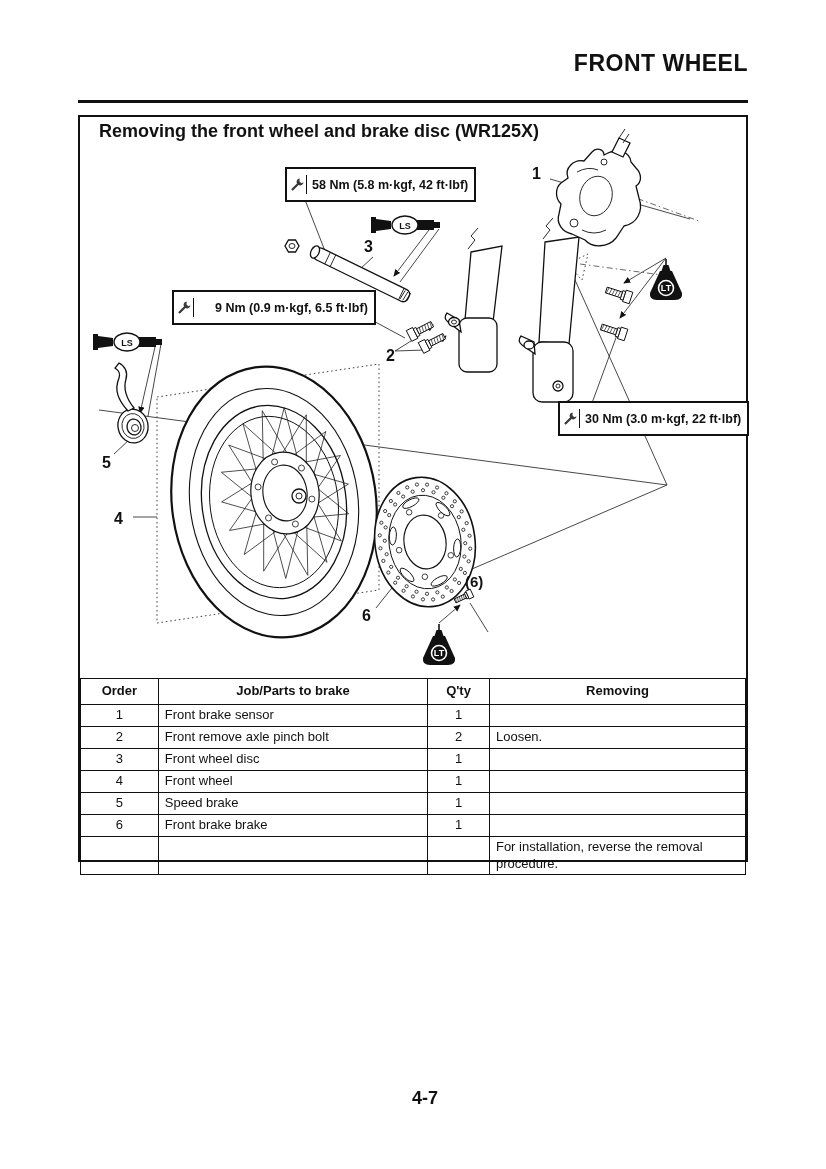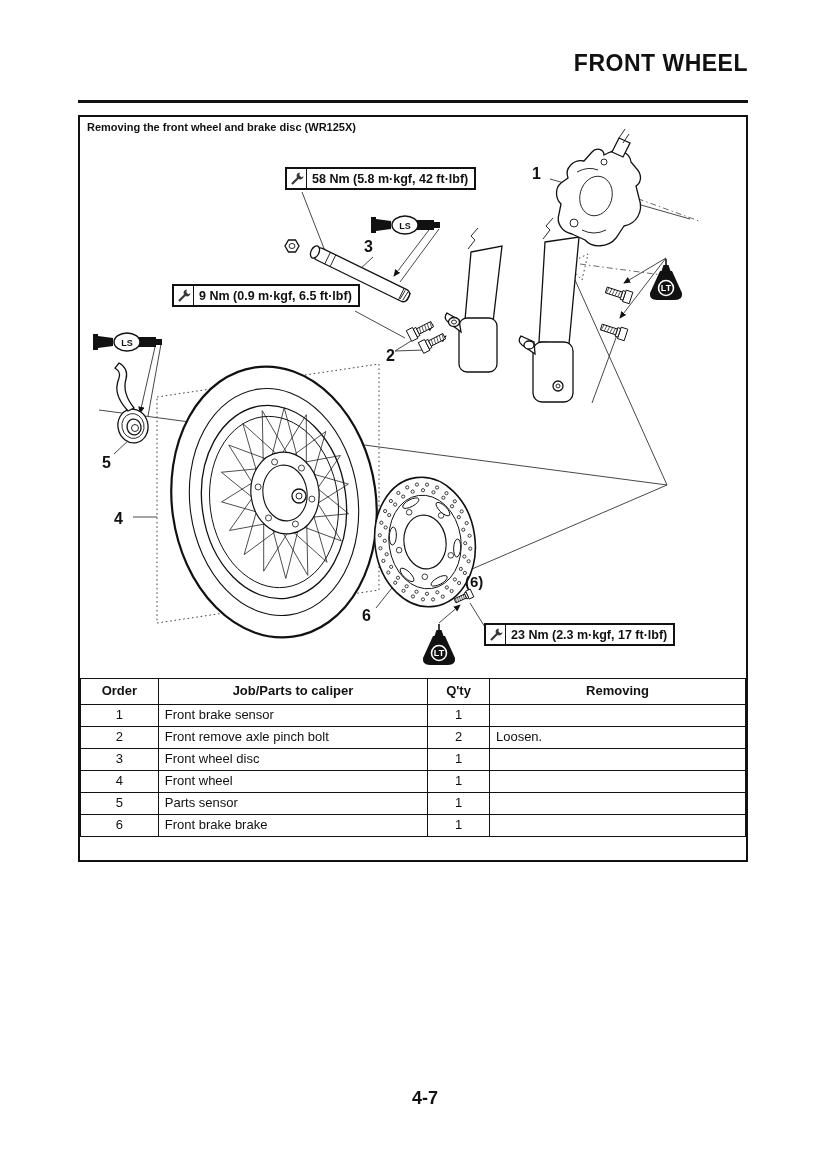--- a/index.html
+++ b/index.html
@@ -9,24 +9,24 @@
   }
   .hdr-title{
     position:absolute;top:50px;right:78px;font-size:23px;font-weight:bold;
     letter-spacing:.5px;
   }
   .hdr-rule{position:absolute;left:78px;top:100px;width:670px;height:3px;background:#111;}
   .fig-box{
     position:absolute;left:78px;top:115px;width:670px;height:747px;
     border:2px solid #111;box-sizing:border-box;
   }
-  .fig-title{position:absolute;left:7px;top:4px;font-size:11px;font-weight:bold;text-align:right;}
+  .fig-title{position:absolute;left:19px;top:4px;font-size:18px;font-weight:bold;text-align:right;}
   .diagram-svg{position:absolute;left:0;top:0;}
   .callout{
-    position:absolute;display:flex;align-items:center;height:23px;
+    position:absolute;display:flex;align-items:center;height:35px;
     border:2px solid #111;background:#fff;box-sizing:border-box;
     font-size:12.5px;font-weight:bold;white-space:nowrap;
   }
   .c-icon{
     width:19px;height:19px;display:flex;align-items:center;justify-content:center;
     border-right:1.5px solid #111;flex:0 0 19px;
   }
   .c-text{padding:0 6px 0 5px;}
   .parts-table{
     position:absolute;left:0;top:561px;width:666px;border-collapse:collapse;
@@ -336,48 +336,48 @@
   <div class="fig-title">Removing the front wheel and brake disc (WR125X)</div>
 
   <div class="callout" style="left:205px;top:50px;">
     <span class="c-icon">
       <svg width="15" height="15" viewBox="0 0 16 16">
           <path d="M11.5,1.5 a3.6,3.6 0 0 0 -3,5.3 l-6.2,6.2 1.7,1.7 6.2,-6.2 a3.6,3.6 0 0 0 5.3,-3 l-2.4,1.1 -2,-2 z" fill="#3a3a3a"></path>
         </svg>
     </span>
     <span class="c-text">58 Nm (5.8 m·kgf, 42 ft·lbf)</span>
   </div>
-  <div class="callout" style="left:92px;top:167px;">
+  <div class="callout" style="left:92px;top:173px;gap:16px;">
     <span class="c-icon">
       <svg width="15" height="15" viewBox="0 0 16 16">
           <path d="M11.5,1.5 a3.6,3.6 0 0 0 -3,5.3 l-6.2,6.2 1.7,1.7 6.2,-6.2 a3.6,3.6 0 0 0 5.3,-3 l-2.4,1.1 -2,-2 z" fill="#3a3a3a"></path>
         </svg>
     </span>
     <span class="c-text">9 Nm (0.9 m·kgf, 6.5 ft·lbf)</span>
   </div>
-  <div class="callout" style="left:404px;top:506px;">
+  <div class="callout" style="left:478px;top:284px;">
     <span class="c-icon">
       <svg width="15" height="15" viewBox="0 0 16 16">
           <path d="M11.5,1.5 a3.6,3.6 0 0 0 -3,5.3 l-6.2,6.2 1.7,1.7 6.2,-6.2 a3.6,3.6 0 0 0 5.3,-3 l-2.4,1.1 -2,-2 z" fill="#3a3a3a"></path>
         </svg>
     </span>
-    <span class="c-text">23 Nm (2.3 m·kgf, 17 ft·lbf)</span>
+    <span class="c-text">30 Nm (3.0 m·kgf, 22 ft·lbf)</span>
   </div>
 
   <table class="parts-table">
     <colgroup>
       <col style="width:11.7%">
         <col style="width:40.5%">
         <col style="width:9.3%">
         <col style="width:38.5%">
     </colgroup>
     <thead>
       <tr>
         <th>Order</th>
-        <th>Job/Parts to caliper</th>
+        <th>Job/Parts to brake</th>
         <th>Q'ty</th>
         <th>Removing</th>
       </tr>
     </thead>
     <tbody>
       <tr>
         <td class="c">1</td>
         <td>Front brake sensor</td>
         <td class="c">1</td>
         <td></td>
@@ -395,27 +395,33 @@
         <td></td>
       </tr>
       <tr>
         <td class="c">4</td>
         <td>Front wheel</td>
         <td class="c">1</td>
         <td></td>
       </tr>
       <tr>
         <td class="c">5</td>
-        <td>Parts sensor</td>
+        <td>Speed brake</td>
         <td class="c">1</td>
         <td></td>
       </tr>
       <tr>
         <td class="c">6</td>
         <td>Front brake brake</td>
         <td class="c">1</td>
         <td></td>
+      </tr>
+      <tr style="height:38px;">
+        <td class="c"></td>
+        <td></td>
+        <td class="c"></td>
+        <td>For installation, reverse the removal procedure.</td>
       </tr>
     </tbody>
   </table>
 </div>
 
 <div class="pg-num">4-7</div>
 
 </body></html>

